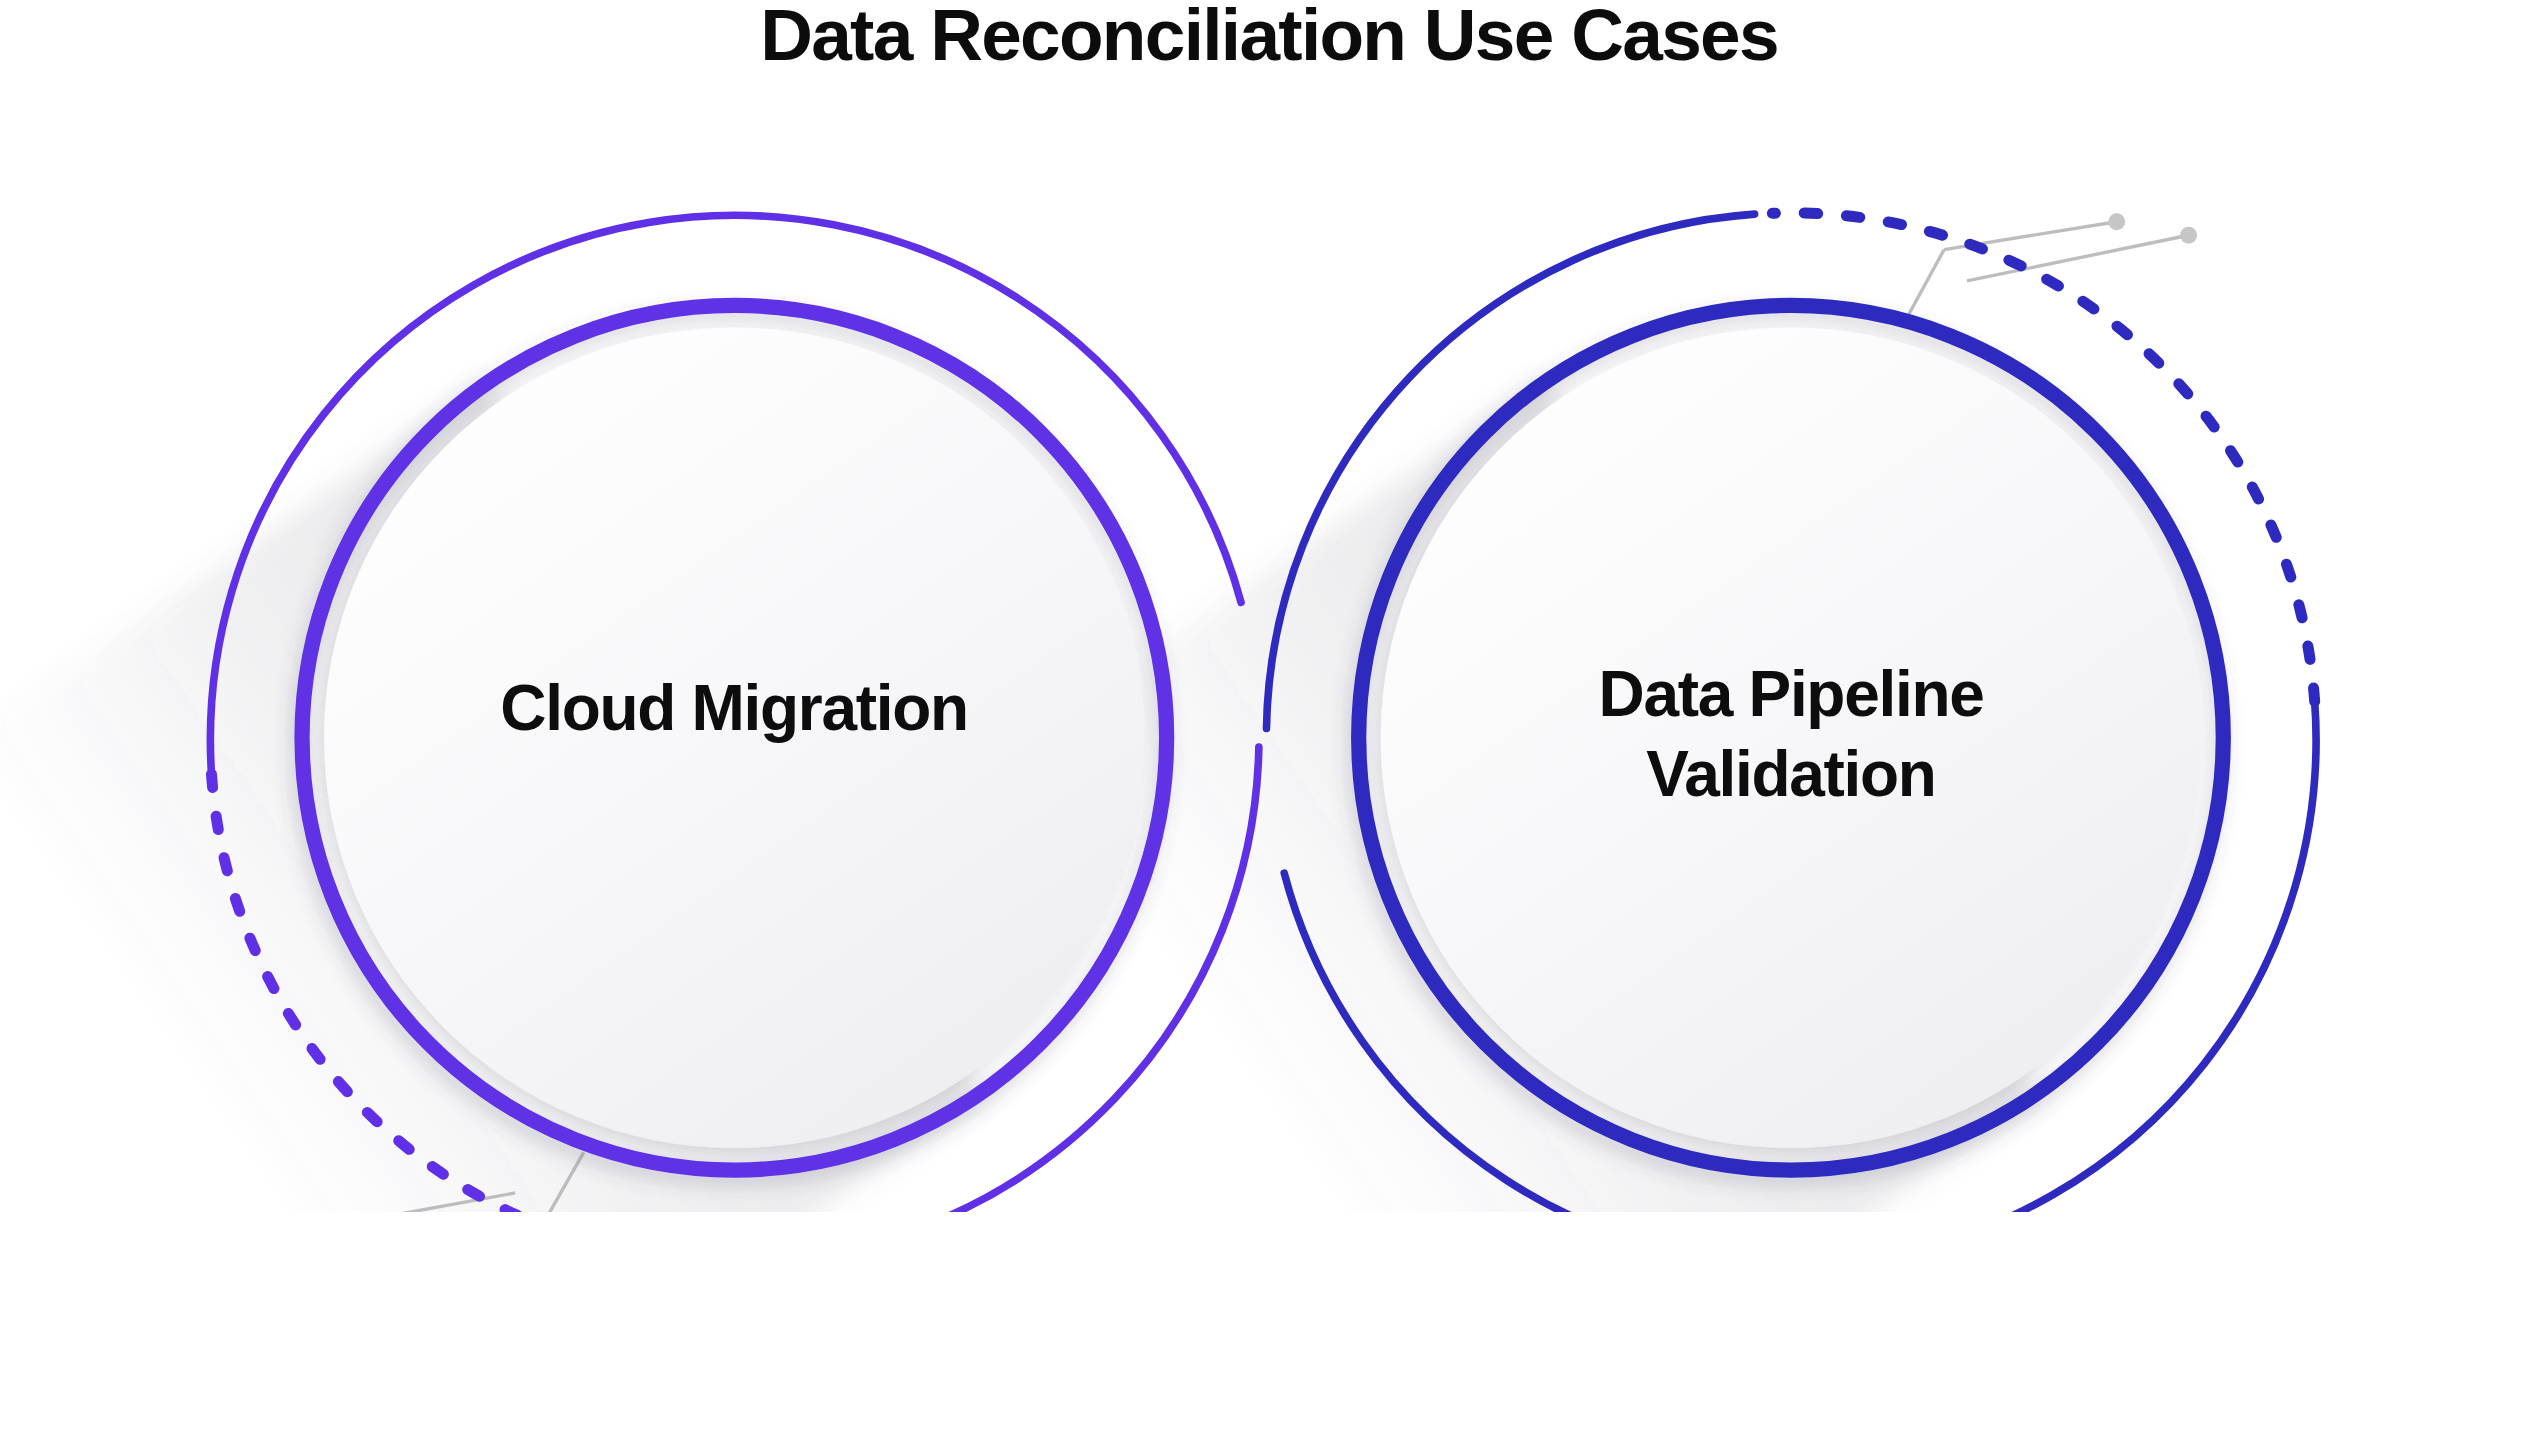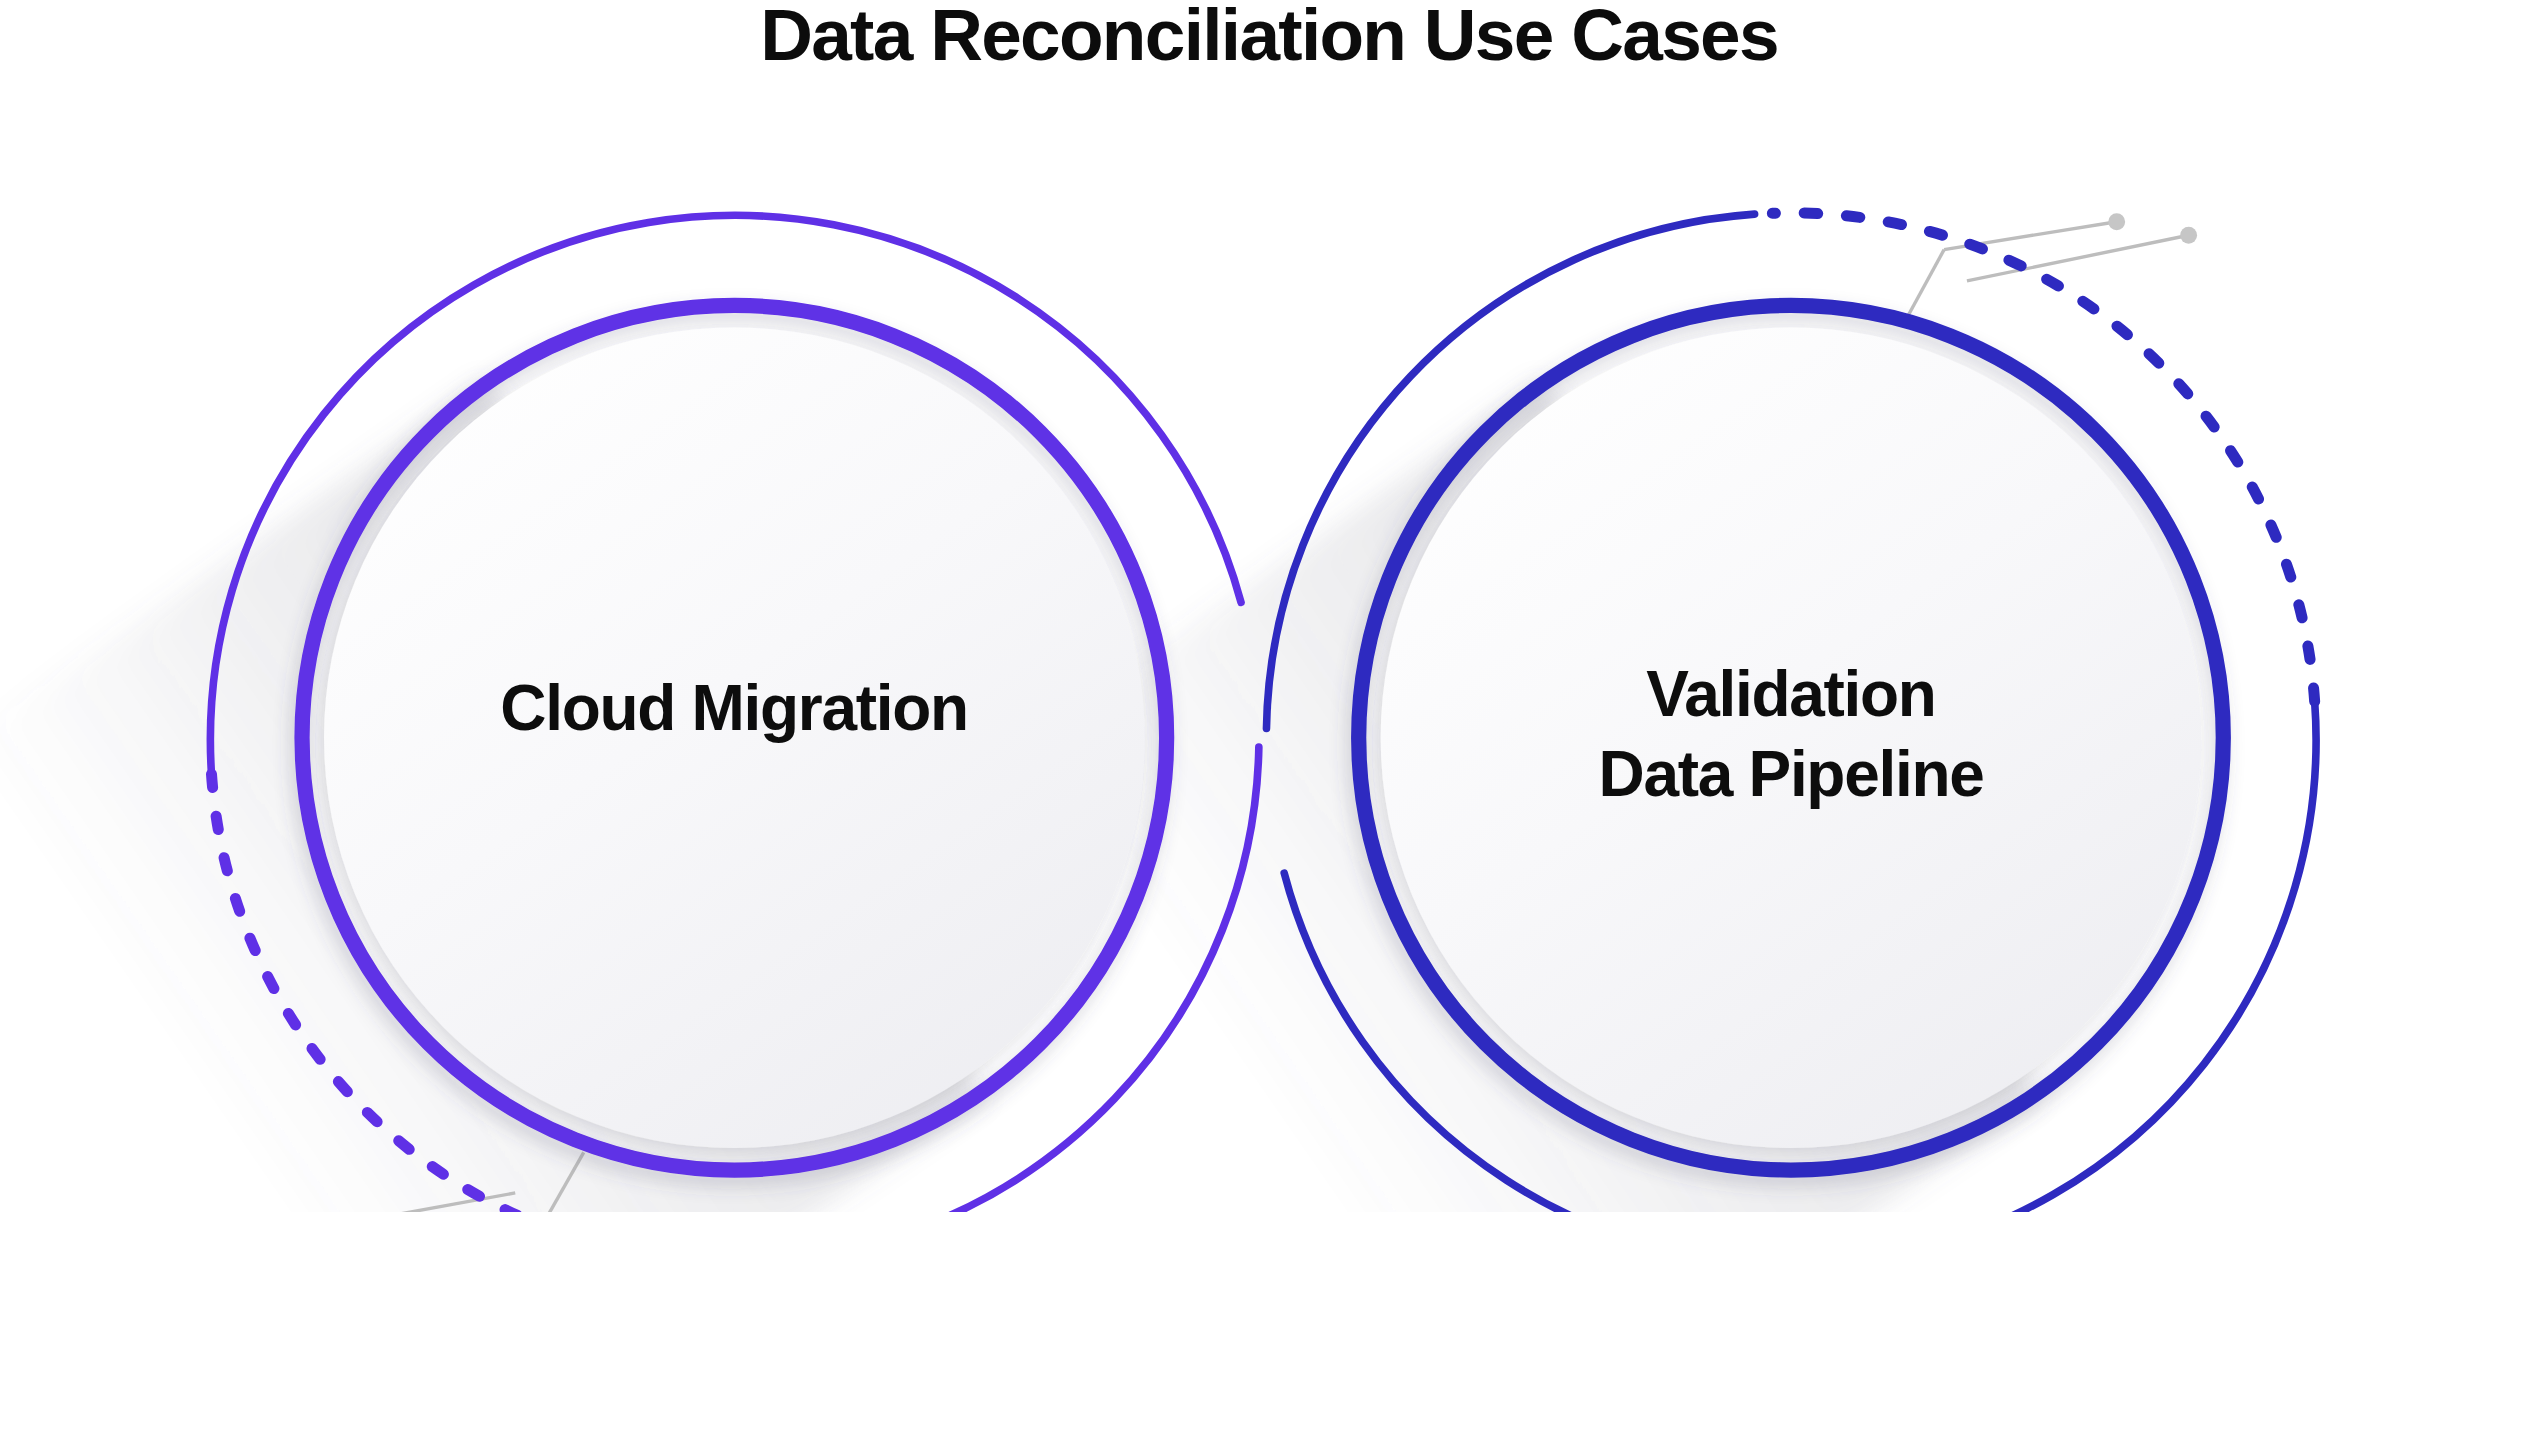--- a/index.html
+++ b/index.html
@@ -126,18 +126,18 @@
     </g>
   </svg>
 
   <div class="page-title">Data Reconciliation Use Cases</div>
 
   <div id="label-left" class="node-label">
     <span class="label-line">Cloud Migration</span>
   </div>
 
   <div id="label-right" class="node-label">
+    <span class="label-line">Data Pipeline</span>
     <span class="label-line">Validation</span>
-    <span class="label-line">Data Pipeline</span>
   </div>
 
 </div>
 
 
 </body></html>

